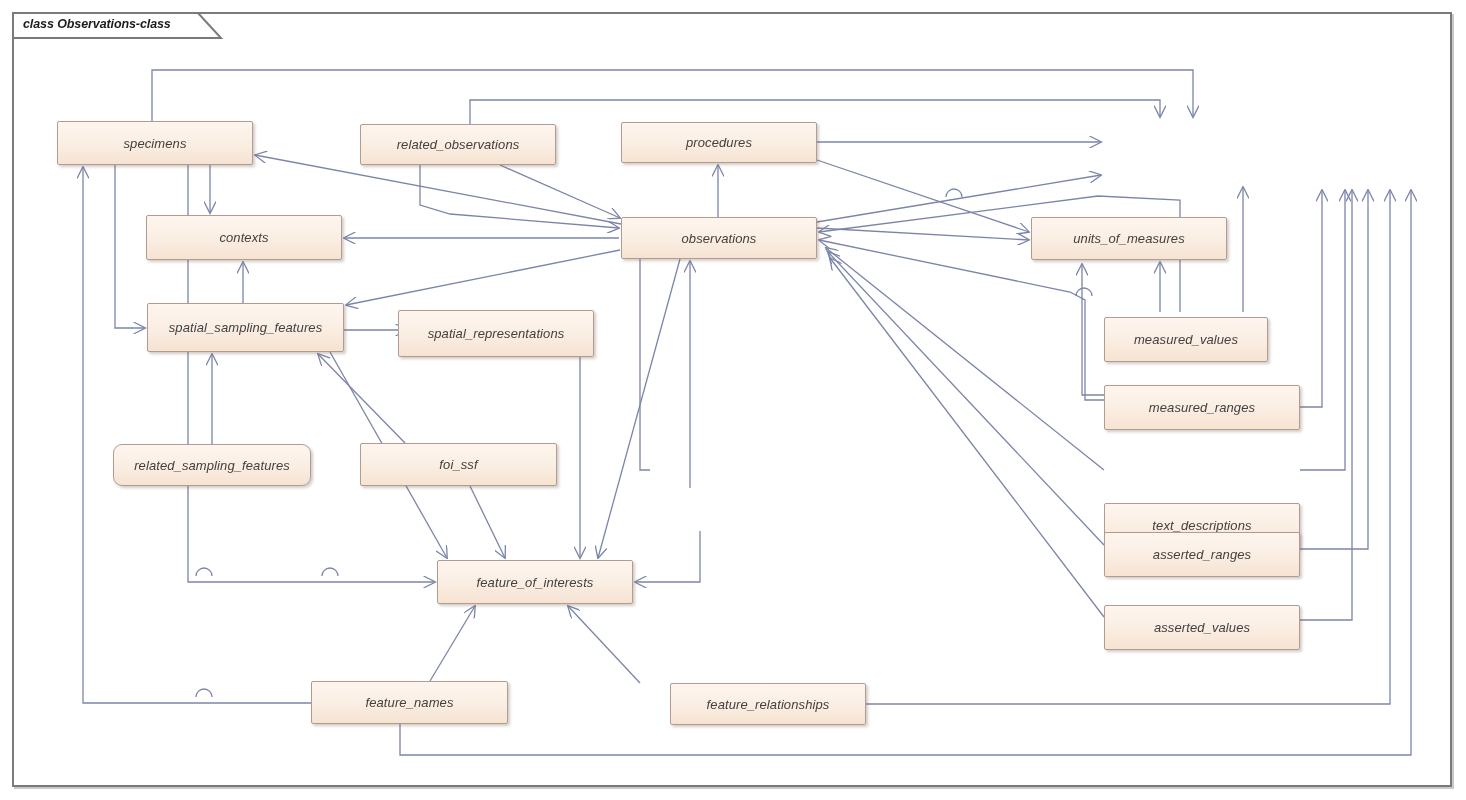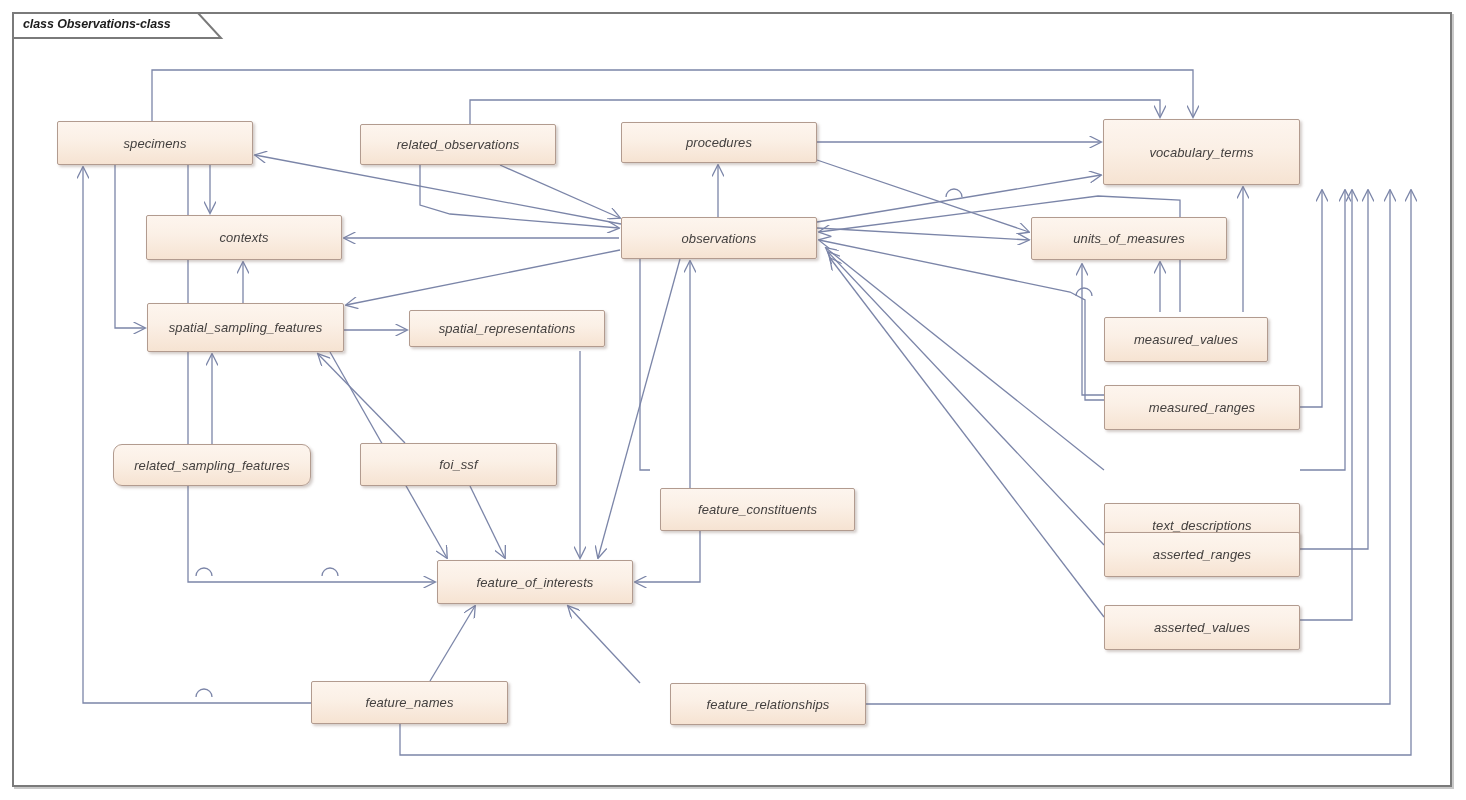--- a/index.html
+++ b/index.html
@@ -154,41 +154,38 @@
   </div>
 
   <div class="node" style="left:360px;top:124px;width:196px;height:41px;">
     <span class="label">related_observations</span>
   </div>
 
   <div class="node" style="left:621px;top:122px;width:196px;height:41px;">
     <span class="label">procedures</span>
   </div>
 
-  <div class="node" style="left:1103px;top:119px;width:197px;height:66px;">
-    <span class="label">vocabulary_terms</span>
-  </div>
 
   <div class="node" style="left:146px;top:215px;width:196px;height:45px;">
     <span class="label">contexts</span>
   </div>
 
   <div class="node" style="left:621px;top:217px;width:196px;height:42px;">
     <span class="label">observations</span>
   </div>
 
   <div class="node" style="left:1031px;top:217px;width:196px;height:43px;">
     <span class="label">units_of_measures</span>
   </div>
 
   <div class="node" style="left:147px;top:303px;width:197px;height:49px;">
     <span class="label">spatial_sampling_features</span>
   </div>
 
-  <div class="node" style="left:409px;top:310px;width:196px;height:37px;">
+  <div class="node" style="left:398px;top:310px;width:196px;height:47px;">
     <span class="label">spatial_representations</span>
   </div>
 
   <div class="node" style="left:1104px;top:317px;width:164px;height:45px;">
     <span class="label">measured_values</span>
   </div>
 
   <div class="node" style="left:1104px;top:385px;width:196px;height:45px;">
     <span class="label">measured_ranges</span>
   </div>
@@ -198,23 +195,20 @@
   </div>
 
   <div class="node" style="left:360px;top:443px;width:197px;height:43px;">
     <span class="label">foi_ssf</span>
   </div>
 
   <div class="node" style="left:1104px;top:459px;width:196px;height:45px;margin-top:44px;">
     <span class="label">text_descriptions</span>
   </div>
 
-  <div class="node" style="left:660px;top:488px;width:195px;height:43px;">
-    <span class="label">feature_constituents</span>
-  </div>
 
   <div class="node" style="left:1104px;top:532px;width:196px;height:45px;">
     <span class="label">asserted_ranges</span>
   </div>
 
   <div class="node" style="left:437px;top:560px;width:196px;height:44px;">
     <span class="label">feature_of_interests</span>
   </div>
 
   <div class="node" style="left:1104px;top:605px;width:196px;height:45px;">

